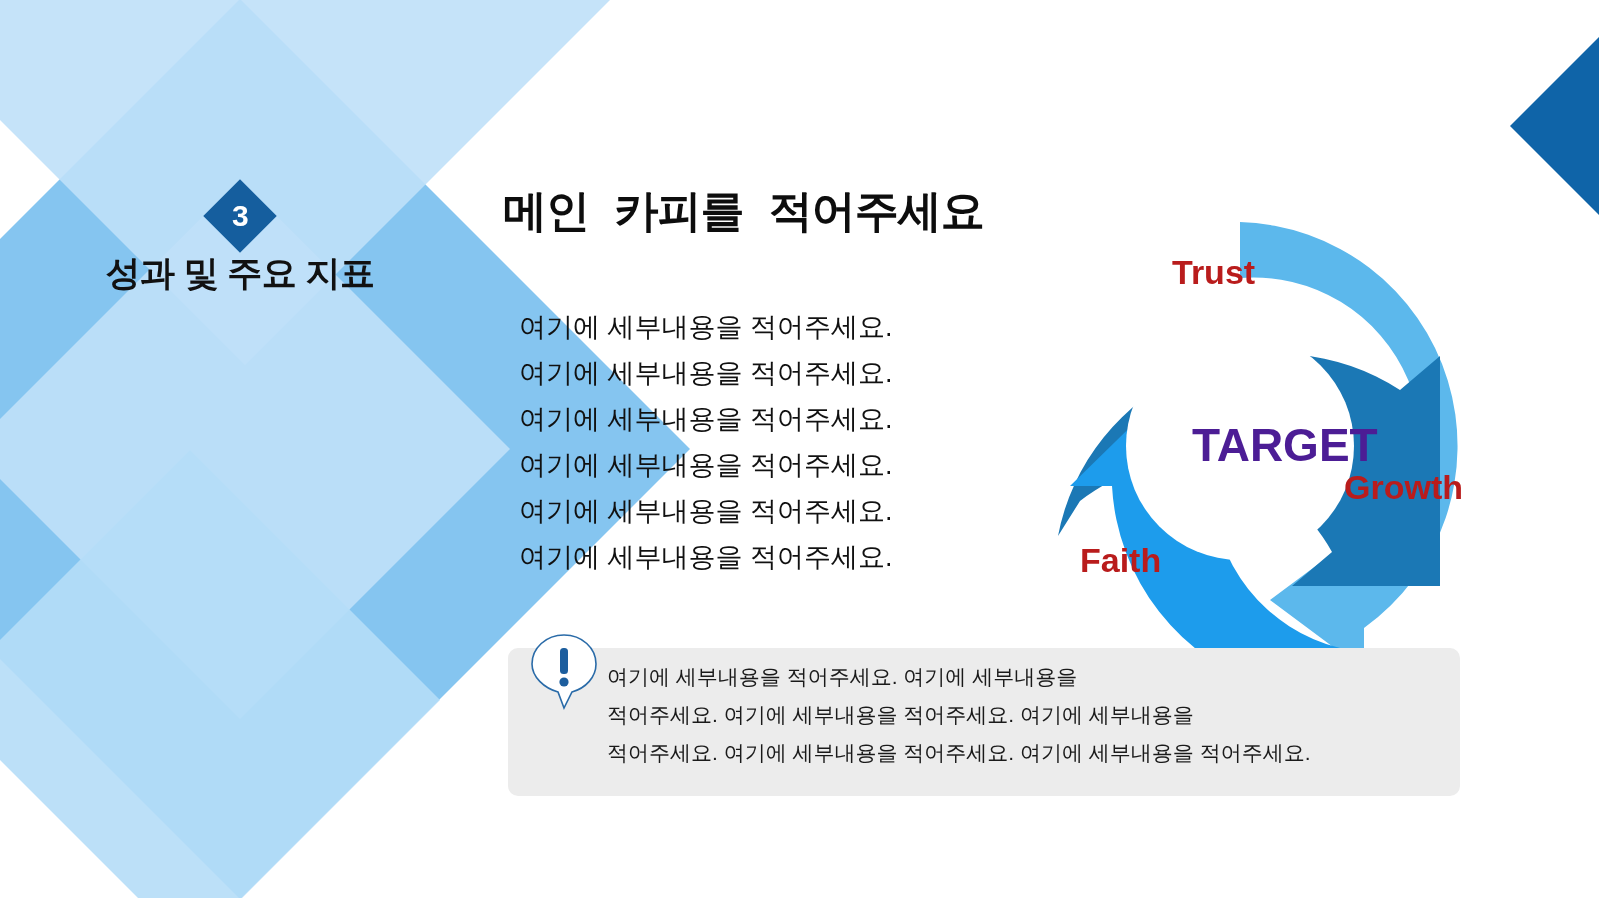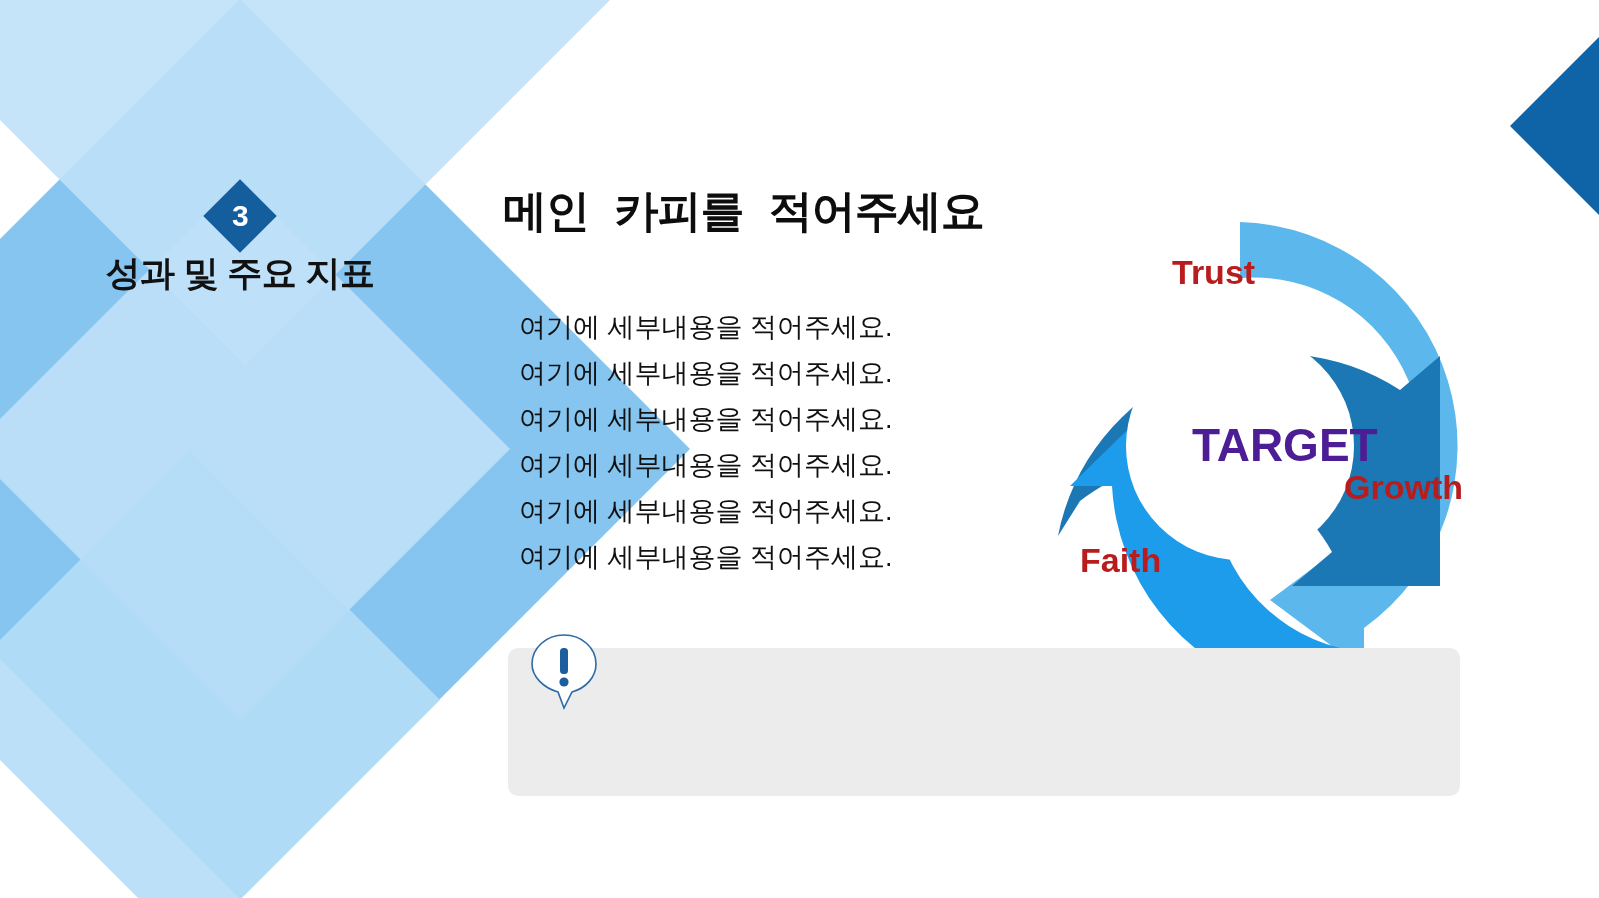--- a/index.html
+++ b/index.html
@@ -227,14 +227,19 @@
   </div>
 
   <div class="note-box"></div>
 
   <svg class="speech-icon" viewBox="0 0 72 80" xmlns="http://www.w3.org/2000/svg">
     <path d="M36 3 C54 3 68 16 68 32 C68 45 58 56 44 60 L36 76 L30 60 C16 56 4 45 4 32 C4 16 18 3 36 3 Z" fill="#ffffff" stroke="#2a6ba8" stroke-width="1.6"></path>
     <rect x="32" y="16" width="8" height="26" rx="3.5" fill="#1d5e9e"></rect>
     <circle cx="36" cy="50" r="4.6" fill="#1d5e9e"></circle>
   </svg>
 
+  <div class="note-text">
+    <div>여기에 세부내용을 적어주세요. 여기에 세부내용을</div>
+    <div>적어주세요. 여기에 세부내용을 적어주세요. 여기에 세부내용을</div>
+    <div>적어주세요. 여기에 세부내용을 적어주세요. 여기에 세부내용을 적어주세요.</div>
+  </div>
 
 </div>
 
 </body></html>

